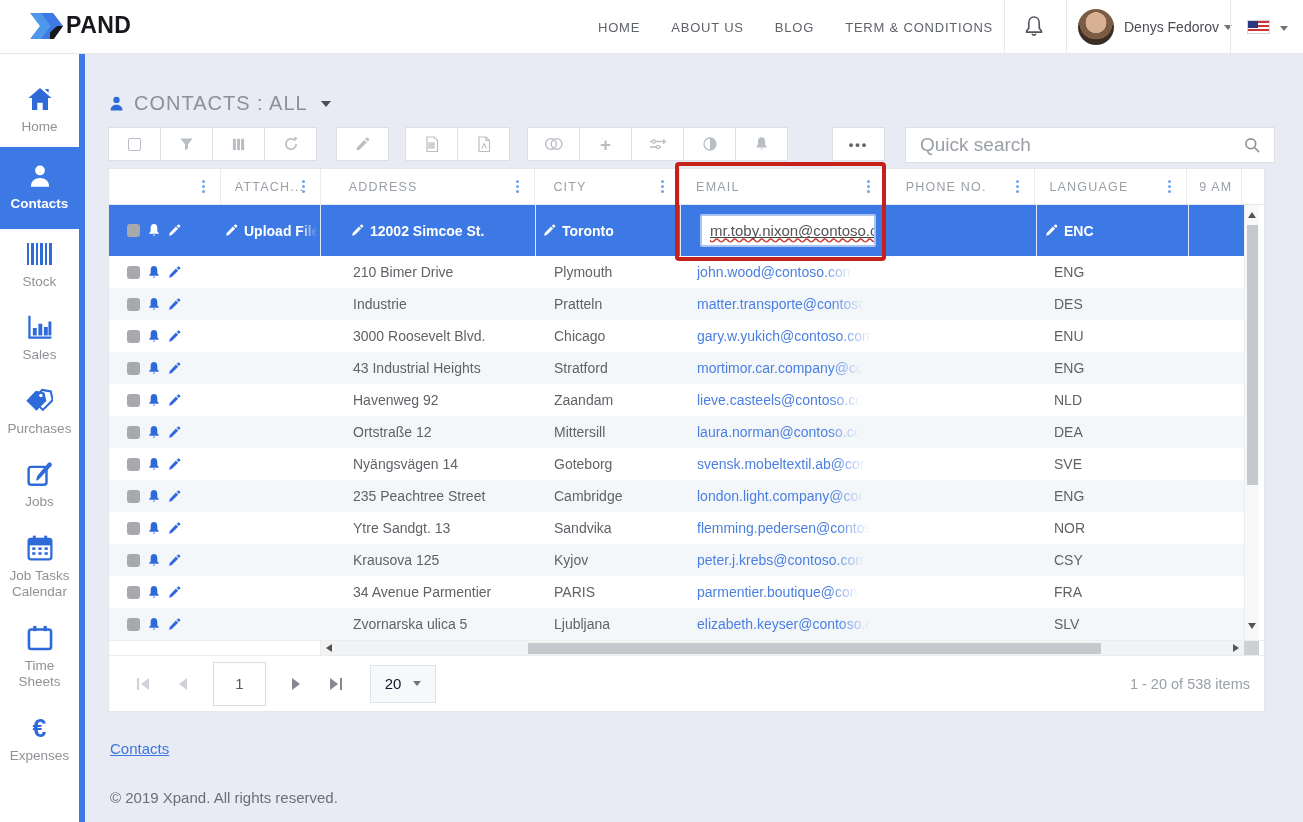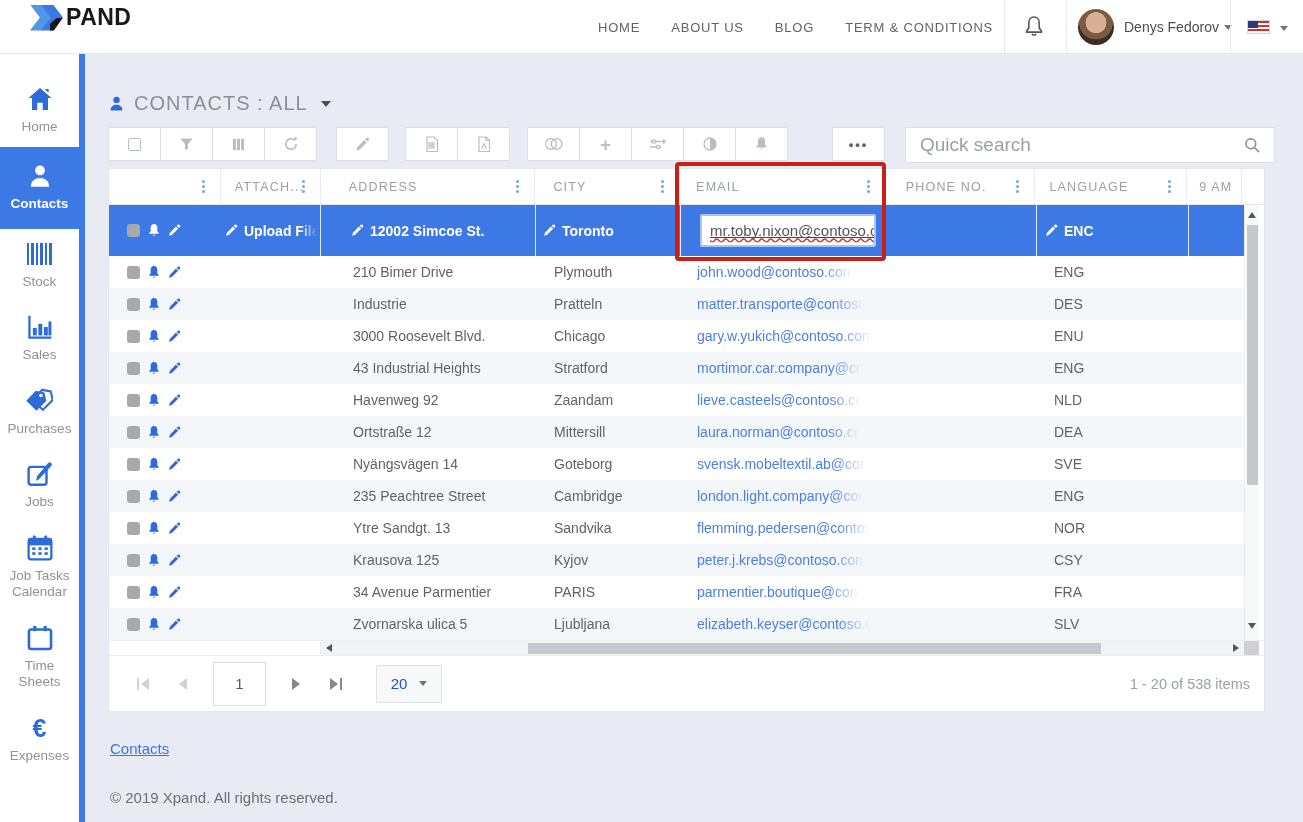--- a/index.html
+++ b/index.html
@@ -1,21 +1,21 @@
 <!DOCTYPE html>
 <html><head>
 <meta charset="utf-8">
 <style>
   *{box-sizing:border-box;margin:0;padding:0}
   html,body{width:1303px;height:822px}
   body{font-family:"Liberation Sans",sans-serif;background:#e9ebf4;position:relative;overflow:hidden}
 
   
   .navbar{position:absolute;left:0;top:0;width:1303px;height:54px;background:#fff;border-bottom:1px solid #e6e6e6;z-index:20}
-  .logo{position:absolute;left:30px;top:4px;display:flex;align-items:center;cursor:pointer}
+  .logo{position:absolute;left:30px;top:12px;display:flex;align-items:flex-end;cursor:pointer}
   .logo-mark{position:relative;width:34px;height:26px;margin-right:2px}
   .logo-mark .chev{position:absolute;top:0;width:22px;height:26px;background:#4f97e8;clip-path:polygon(0 0,55% 0,100% 50%,55% 100%,0 100%,45% 50%)}
   .logo-mark .chev.c2{left:11px;background:#3d79e4}
   .logo-mark .leg{position:absolute;left:20px;top:13px;width:13px;height:13px;background:#17181c;clip-path:polygon(0 50%,55% 0,100% 0,30% 100%,0 100%)}
   .logo-text{font-size:23px;font-weight:800;color:#17181c;letter-spacing:.5px}
   .nav-links{position:absolute;left:598px;top:0;height:54px;display:flex;align-items:center;gap:31px}
   .nav-link{font-size:13px;color:#5f6368;letter-spacing:.8px;cursor:pointer;white-space:nowrap}
   .nav-div{position:absolute;top:0;width:1px;height:53px;background:#e9e9e9}
   .nav-bell{position:absolute;left:1023px;top:15px;color:#55595f}
   .avatar{position:absolute;left:1078px;top:9px;width:36px;height:36px;border-radius:50%;background:radial-gradient(circle at 50% 38%,#d8b194 0 36%,#7b5b43 37% 58%,#3a2d24 59% 100%);overflow:hidden}
@@ -103,21 +103,21 @@
   .hs-gap{flex:1;background:#fff}
 
   
   .pager{display:flex;align-items:center;height:56px;border-top:1px solid #ececec;padding:0 14px;background:#fff}
   .pbtn{width:40px;height:40px;display:flex;align-items:center;justify-content:center;gap:2px;cursor:pointer;color:#cfd2d6}
   .pbtn.on{color:#85898f}
   .ptri-l{width:0;height:0;border-top:6px solid transparent;border-bottom:6px solid transparent;border-right:8px solid currentColor}
   .ptri-r{width:0;height:0;border-top:6px solid transparent;border-bottom:6px solid transparent;border-left:8px solid currentColor}
   .pbar{width:2px;height:12px;background:currentColor}
   .page-num{width:53px;height:44px;border:1px solid #d9dce0;display:flex;align-items:center;justify-content:center;font-size:15px;color:#55595f;margin:0 10px;background:#fff;cursor:pointer}
-  .psize{width:66px;height:38px;border:1px solid #e0e3e7;background:#f7f8f9;display:flex;align-items:center;justify-content:center;gap:12px;font-size:15px;color:#1d4ed8;margin-left:20px;cursor:pointer}
+  .psize{width:66px;height:38px;border:1px solid #e0e3e7;background:#f7f8f9;display:flex;align-items:center;justify-content:center;gap:12px;font-size:15px;color:#0f172a;margin-left:14px;cursor:pointer}
   .pinfo{margin-left:auto;font-size:14.5px;color:#9aa0a6}
 
   
   .red-box{position:absolute;left:590px;top:98px;width:211px;height:99px;border:4px solid #c5211b;border-radius:4px;z-index:50;pointer-events:none}
 
   
   .foot-link{position:absolute;left:25px;top:676px;font-size:15px;color:#3b76e0;text-decoration:underline;cursor:pointer}
   .foot-copy{position:absolute;left:25px;top:725px;font-size:15px;color:#6b6f75}
 </style>
 </head>

